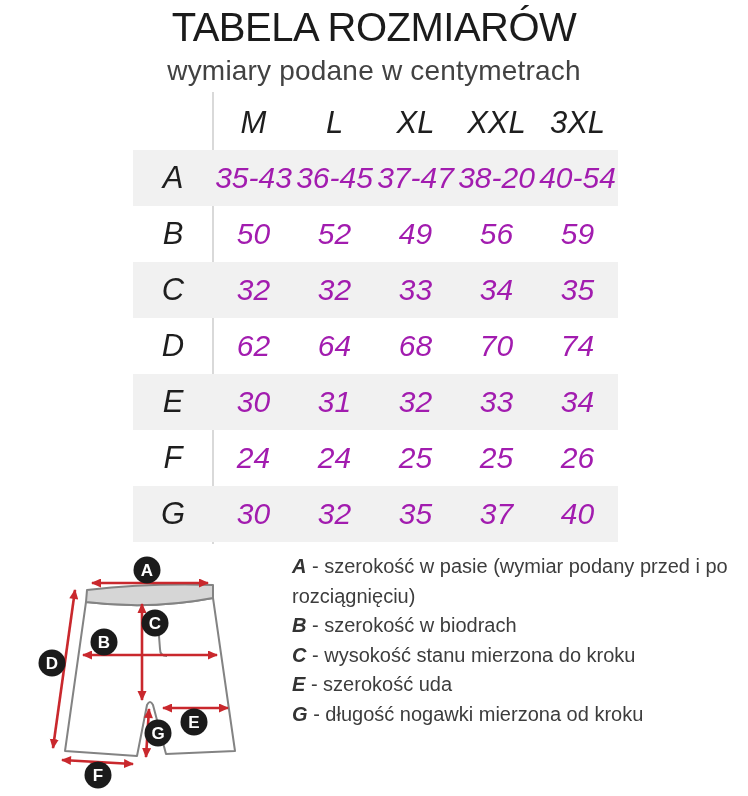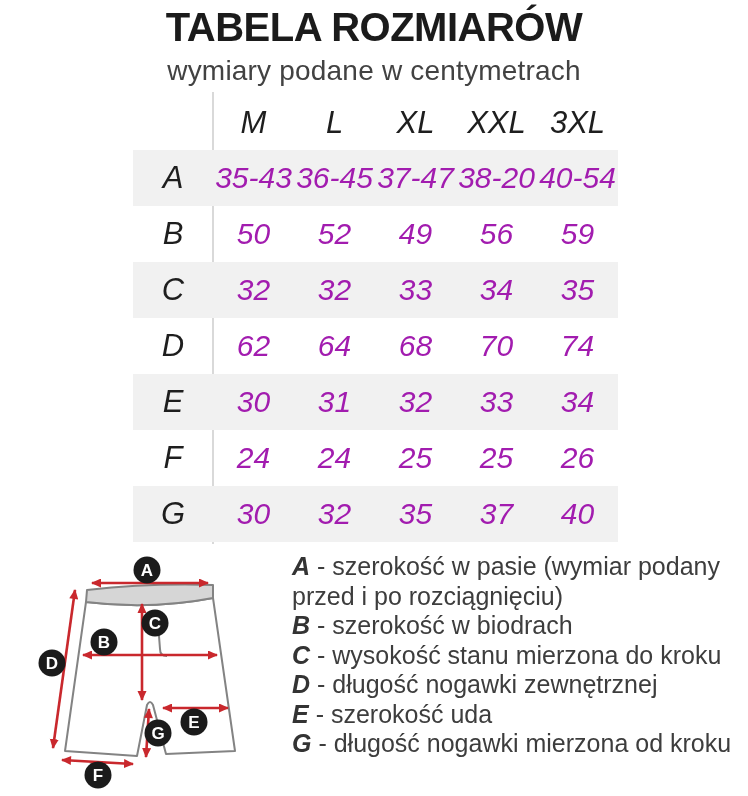--- a/index.html
+++ b/index.html
@@ -3,21 +3,21 @@
 <meta charset="utf-8">
 <style>
   html,body{margin:0;padding:0;}
   body{
     width:748px;height:796px;position:relative;background:#ffffff;
     font-family:"Liberation Sans",sans-serif;color:#222;overflow:hidden;
   }
   
   .hdr{position:absolute;top:6px;left:0;width:748px;text-align:center;}
   .title{
-    font-size:40px;font-weight:700;letter-spacing:-0.5px;color:#1b1b1b;
+    font-size:40px;font-weight:400;letter-spacing:-0.5px;color:#1b1b1b;
     line-height:1.05;margin:0;
   }
   .subtitle{
     font-size:28px;font-weight:300;color:#424242;line-height:1.05;margin:8px;
     letter-spacing:0.2px;
   }
   
   .vline{position:absolute;left:212px;top:92px;width:2px;height:452px;background:#d9d9d9;}
   .sizetable{position:absolute;left:133px;top:95px;width:485px;}
   .trow{display:flex;align-items:center;height:56px;}
@@ -28,21 +28,21 @@
     font-size:31px;color:#1e1e1e;
   }
   .tcell{
     flex:1;text-align:center;font-style:italic;font-weight:300;
     font-size:30px;color:#a21caf;
   }
   .tcell.th{font-size:31px;color:#1e1e1e;}
   
   .legend{
     position:absolute;left:292px;top:552px;width:452px;
-    font-size:25px;line-height:29.5px;color:#3d3d3d;
+    font-size:20px;line-height:29.5px;color:#3d3d3d;
   }
   .lg-letter{font-weight:700;font-style:italic;color:#333;}
   
   .diagram{position:absolute;left:30px;top:548px;width:255px;height:248px;}
   .marker-letter{
     font-family:"Liberation Sans",sans-serif;font-weight:700;font-size:17px;
     fill:#ffffff;text-anchor:middle;
   }
 </style>
 </head>
@@ -196,24 +196,20 @@
   </div>
   <div class="lg-item">
     <b class="lg-letter">B</b>
     <span class="lg-text">- szerokość w biodrach</span>
   </div>
   <div class="lg-item">
     <b class="lg-letter">C</b>
     <span class="lg-text">- wysokość stanu mierzona do kroku</span>
   </div>
   <div class="lg-item">
-    <b class="lg-letter">D</b>
-    <span class="lg-text">- długość nogawki zewnętrznej</span>
-  </div>
-  <div class="lg-item">
     <b class="lg-letter">E</b>
     <span class="lg-text">- szerokość uda</span>
   </div>
   <div class="lg-item">
     <b class="lg-letter">G</b>
     <span class="lg-text">- długość nogawki mierzona od kroku</span>
   </div>
 </div>
 
 </body></html>

